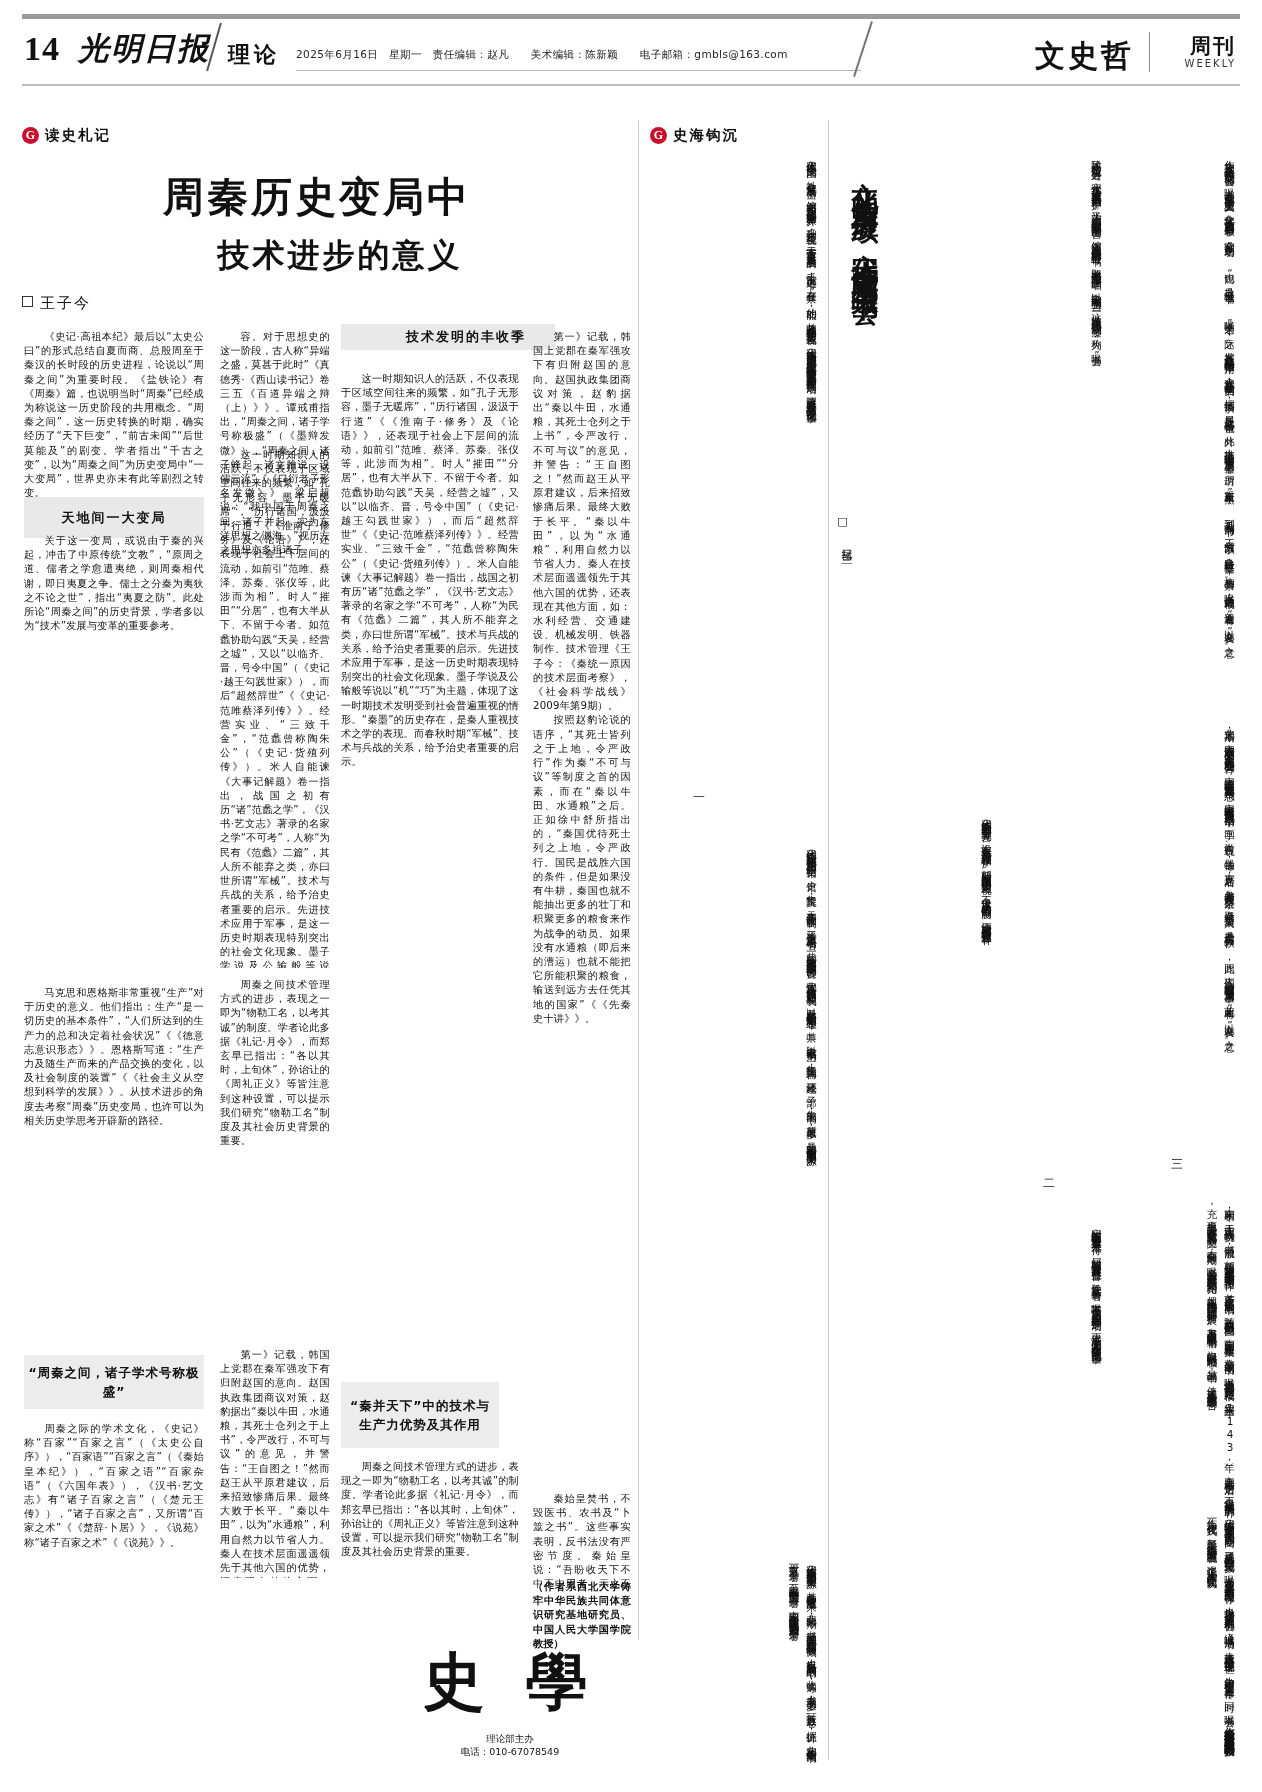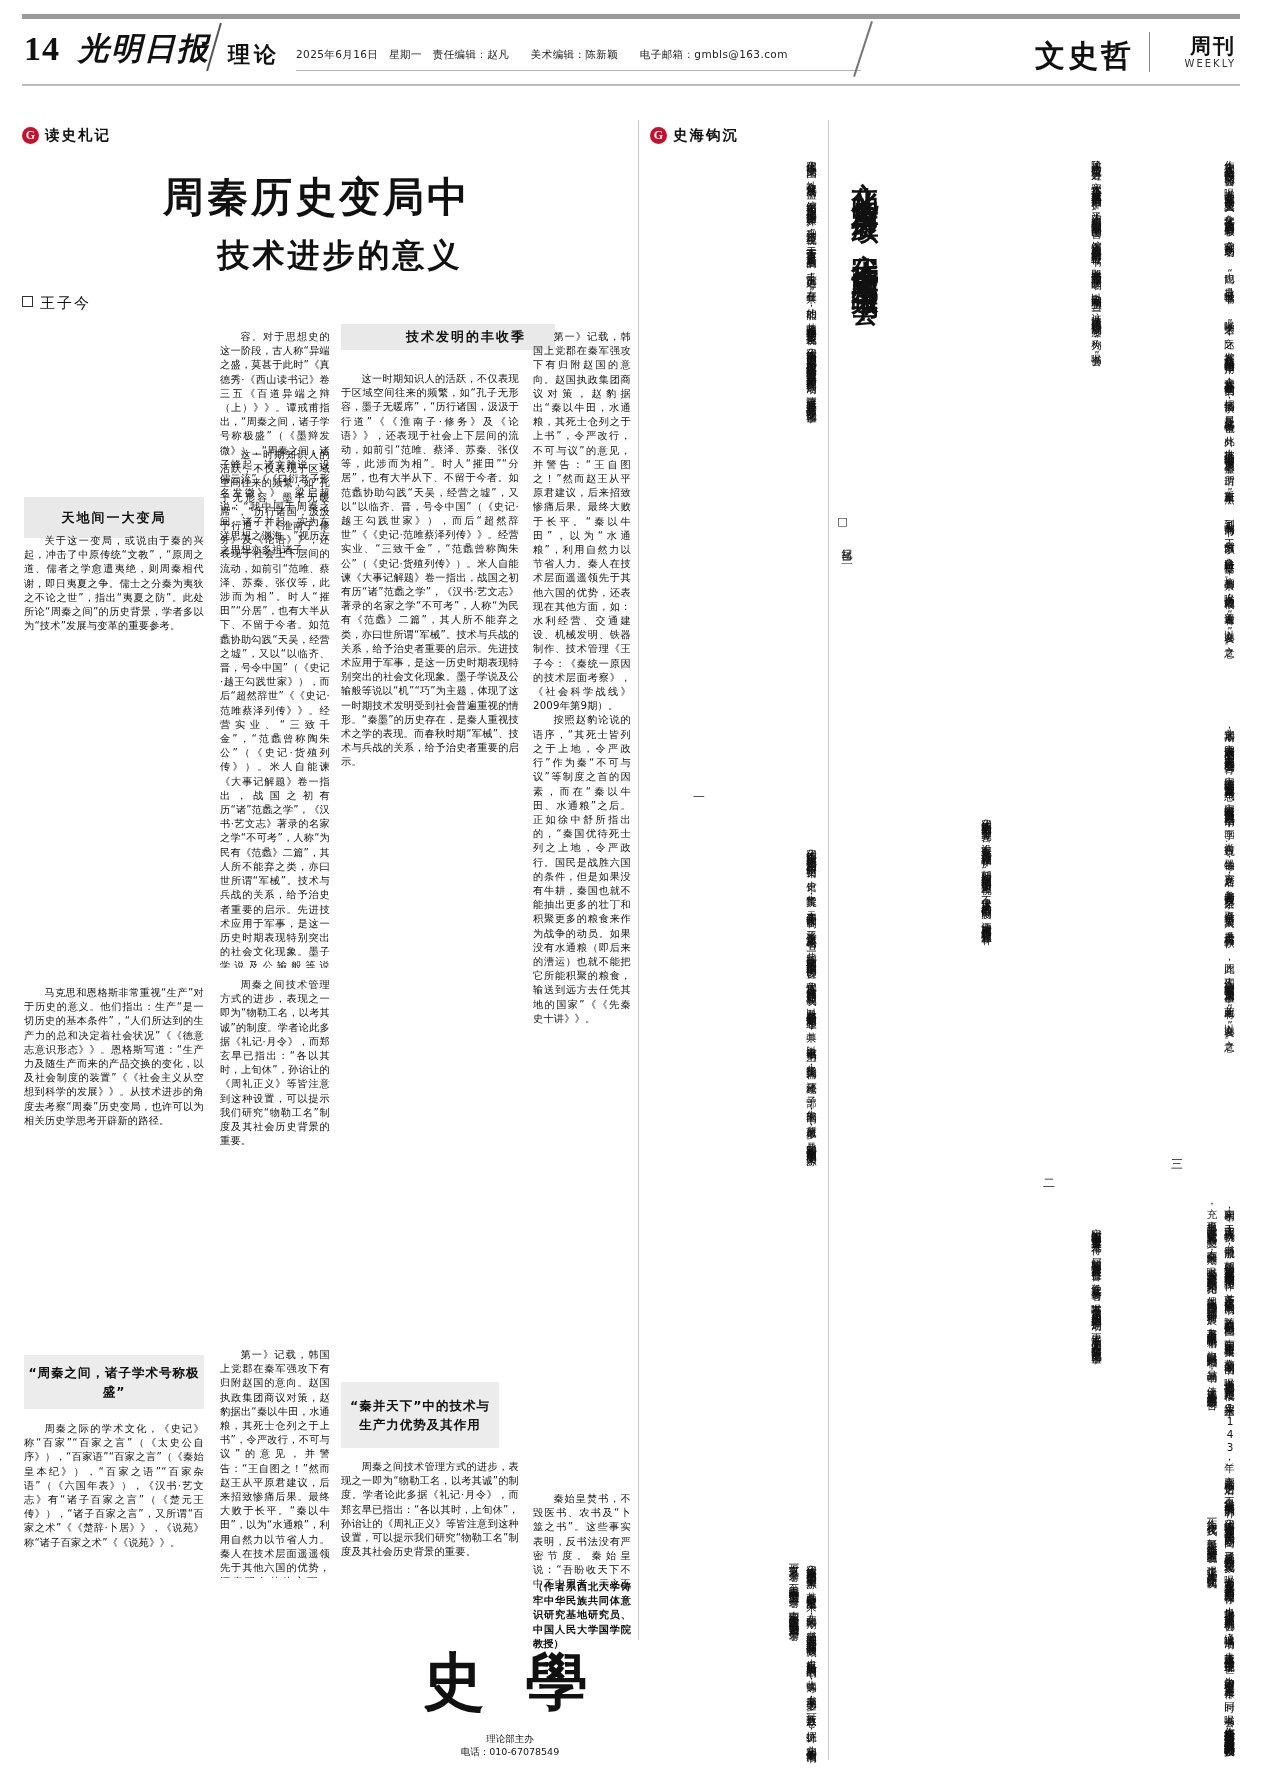--- a/index.html
+++ b/index.html
@@ -89,20 +89,23 @@
 
   <div class="headline">
     <div class="l1">周秦历史变局中</div>
     <div class="l2">技术进步的意义</div>
   </div>
 
   <div class="byline">
     <span class="box"></span><span>王子今</span>
   </div>
 
+  <div class="txt" style="left:24px;top:330px;width:180px;">
+    <p>《史记·高祖本纪》最后以“太史公曰”的形式总结自夏而商、总殷周至于秦汉的长时段的历史进程，论说以“周秦之间”为重要时段。《盐铁论》有《周秦》篇，也说明当时“周秦”已经成为称说这一历史阶段的共用概念。“周秦之间”，这一历史转换的时期，确实经历了“天下巨变”，“前古未闻”“后世莫能及”的剧变。学者指出“千古之变”，以为“周秦之间”为历史变局中“一大变局”，世界史亦未有此等剧烈之转变。</p>
+  </div>
   <div class="subhead" style="left:24px;top:497px;width:180px;height:41px;">天地间一大变局</div>
   <div class="txt" style="left:24px;top:534px;width:180px;">
     <p>关于这一变局，或说由于秦的兴起，冲击了中原传统“文教”，“原周之道、儒者之学愈遭夷绝，则周秦相代谢，即日夷夏之争。儒士之分秦为夷狄之不论之世”，指出“夷夏之防”。此处所论“周秦之间”的历史背景，学者多以为“技术”发展与变革的重要参考。</p>
   </div>
   <div class="txt" style="left:24px;top:986px;width:180px;">
     <p>马克思和恩格斯非常重视“生产”对于历史的意义。他们指出：生产“是一切历史的基本条件”，“人们所达到的生产力的总和决定着社会状况”《《德意志意识形态》》。恩格斯写道：“生产力及随生产而来的产品交换的变化，以及社会制度的装置”《《社会主义从空想到科学的发展》》。从技术进步的角度去考察“周秦”历史变局，也许可以为相关历史学思考开辟新的路径。</p>
   </div>
   <div class="subhead2" style="left:24px;top:1355px;width:180px;height:54px;">“周秦之间，诸子学术号称极盛”</div>
   <div class="txt" style="left:24px;top:1422px;width:180px;">
     <p>周秦之际的学术文化，《史记》称“百家”“百家之言”（《太史公自序》），“百家语”“百家之言”（《秦始皇本纪》），“百家之语”“百家杂语”（《六国年表》），《汉书·艺文志》有“诸子百家之言”（《楚元王传》），“诸子百家之言”，又所谓“百家之术”《《楚辞·卜居》》，《说苑》称“诸子百家之术”《《说苑》》。</p>

